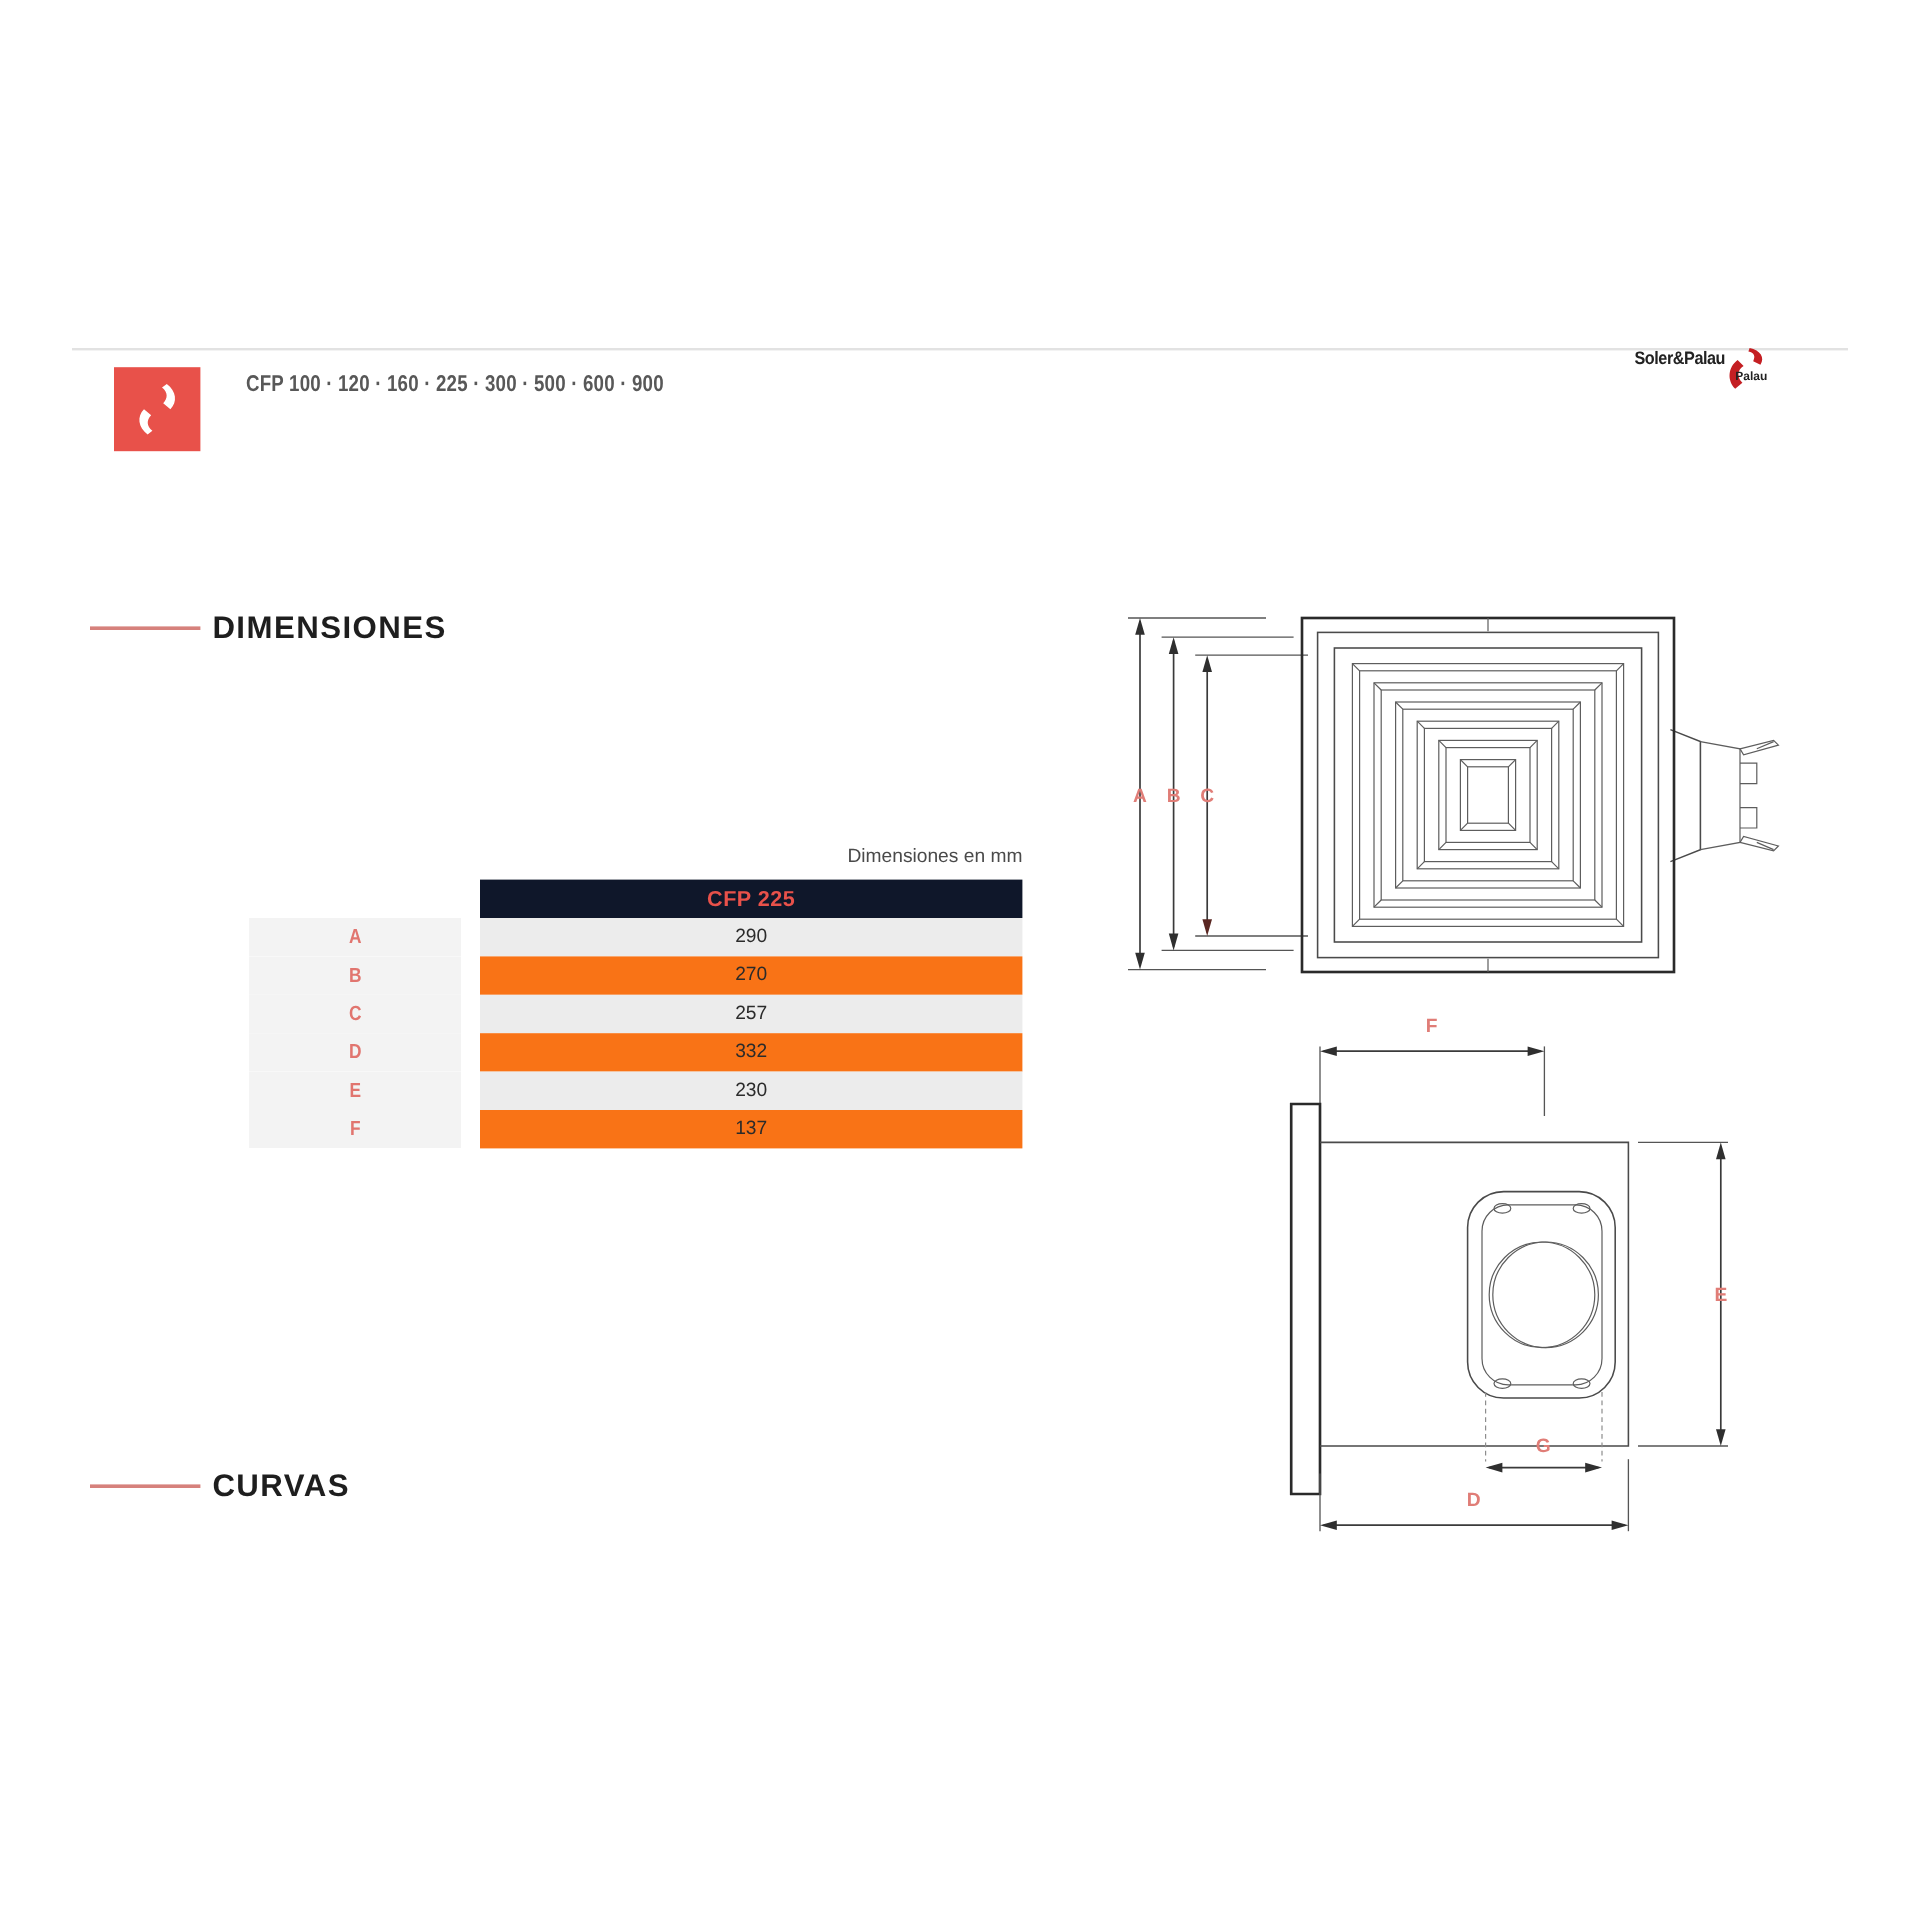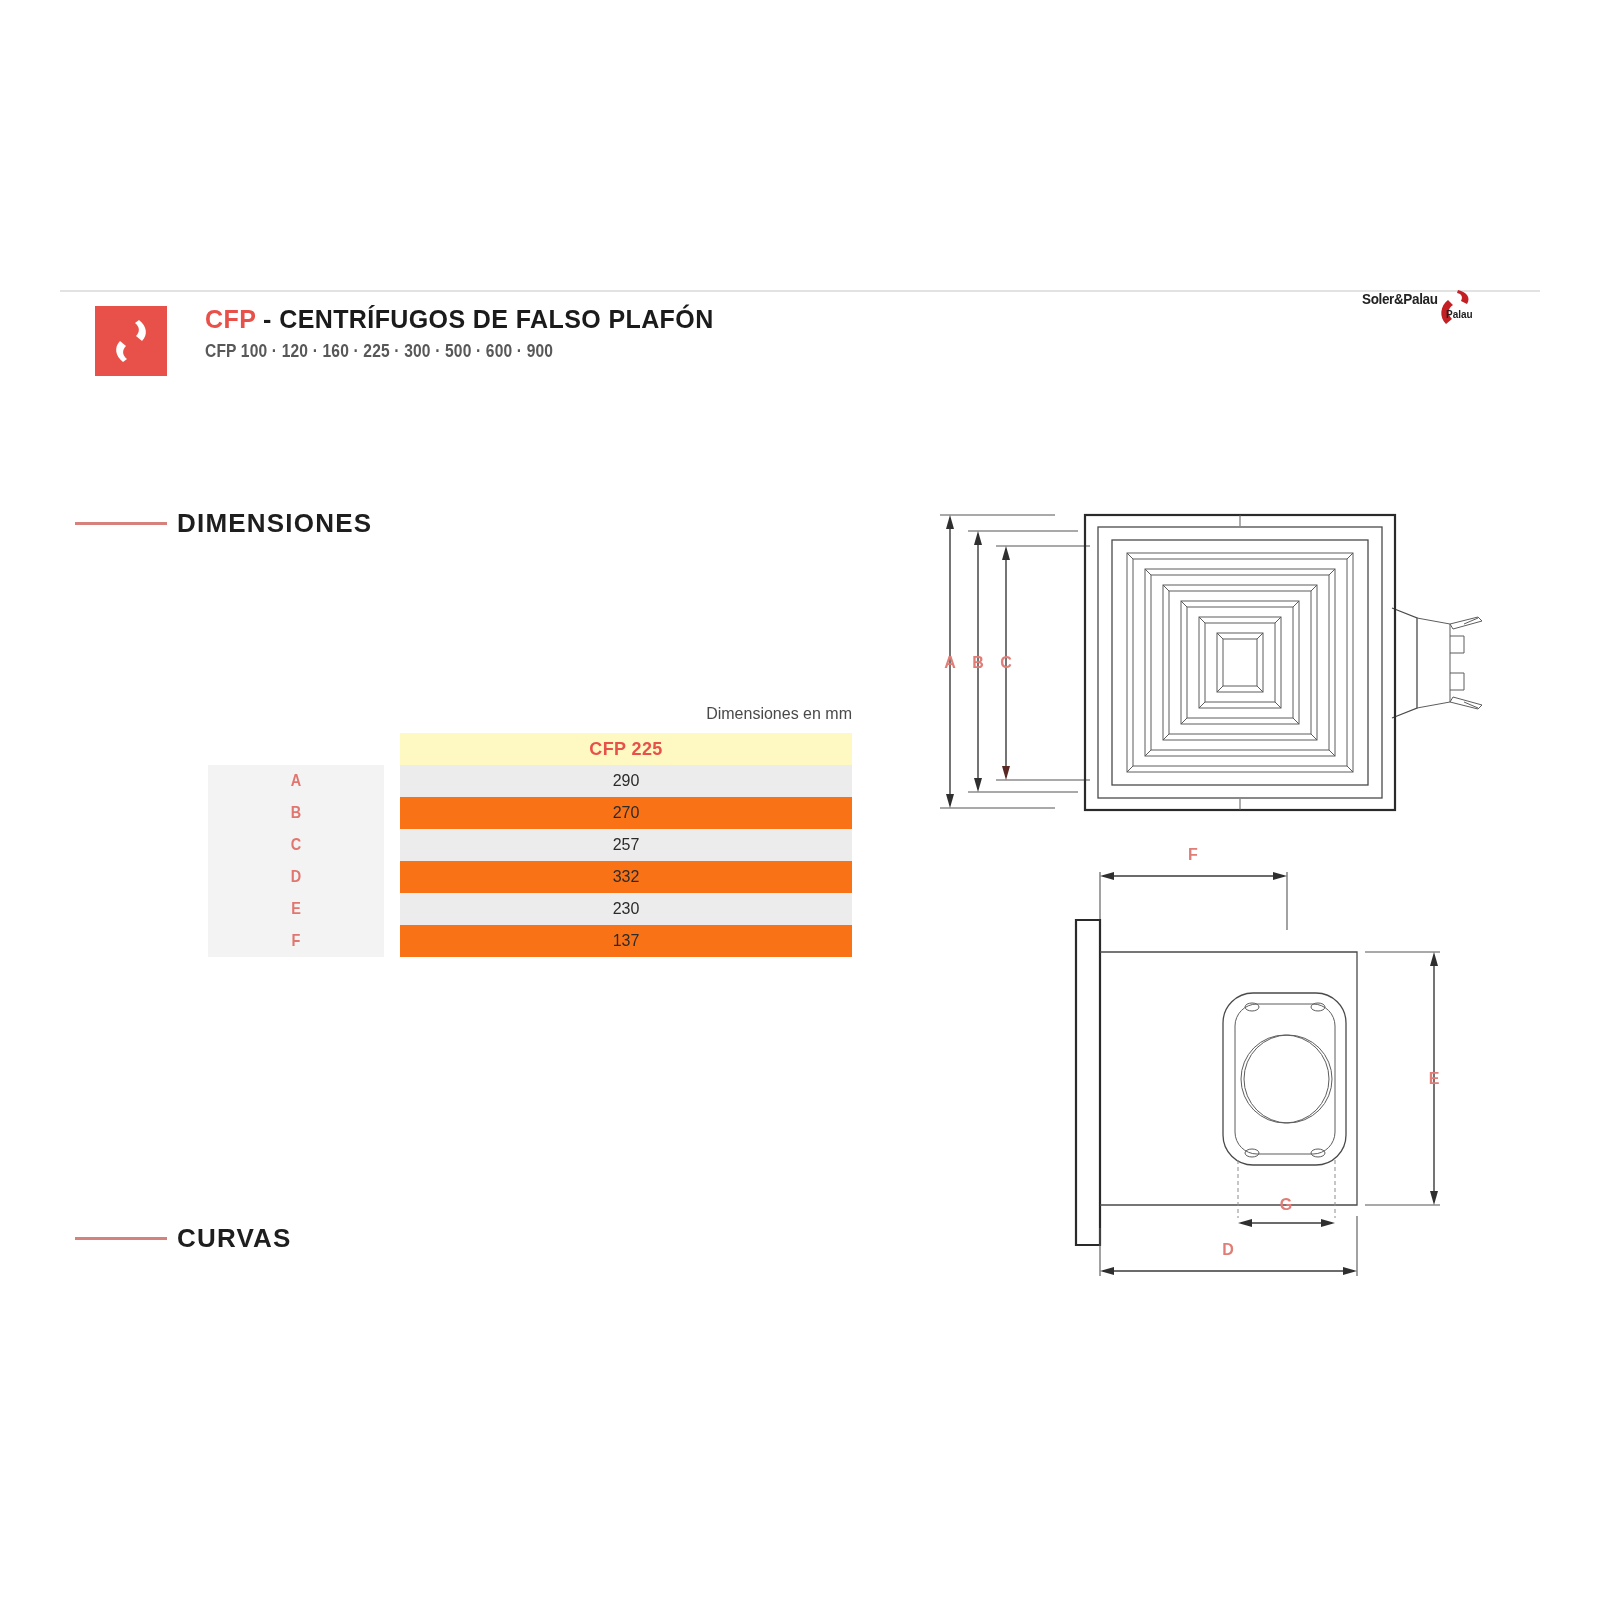--- a/index.html
+++ b/index.html
@@ -159,21 +159,21 @@
   #dim-table col.c-label { width: 208px; }
   #dim-table col.c-value { width: 452px; }
 
   #dim-table th, #dim-table td {
     padding: 0;
     height: 32px;
     border: none;
   }
   th.th-label { background: #ffffff; }
   th.th-value {
-    background: #fef9c3;
+    background: #0f172a;
     text-align: center;
     vertical-align: middle;
     font-size: 18px;
     font-weight: bold;
     color: #e8514a;
     letter-spacing: 0.4px;
   }
   td.td-label {
     background: #f3f3f3;
     text-align: center;
@@ -218,23 +218,20 @@
 <div id="doc-header">
 
   <div id="brand-mark">
     <svg width="72" height="70" viewBox="0 0 72 70" aria-hidden="true">
       <path d="M44 14 C52 20 53 29 47 35 L41 30 C45 26 45 21 40 17 Z" fill="#ffffff"></path>
       <path d="M28 56 C20 50 19 41 25 35 L31 40 C27 44 27 49 32 53 Z" fill="#ffffff"></path>
     </svg>
   </div>
 
   <div id="title-block">
-    <div id="title-line-1">
-      <span class="accent">CFP</span><span> - </span><span>CENTRÍFUGOS DE FALSO PLAFÓN</span>
-    </div>
     <div id="title-line-2">CFP 100 · 120 · 160 · 225 · 300 · 500 · 600 · 900</div>
   </div>
 
   <div id="corp-logo">
     <div id="corp-logo-word">Soler&amp;Palau</div>
     <div id="corp-logo-glyph">
       <svg width="40" height="44" viewBox="0 0 40 44" aria-hidden="true">
         <path d="M24 2 C33 4 37 10 33 16 L27 13 C29 9 28 6 23 5 Z" fill="#c41f23"></path>
         <path d="M14 12 C6 18 5 29 12 36 L18 31 C13 26 14 20 19 17 Z" fill="#c41f23"></path>
       </svg>

